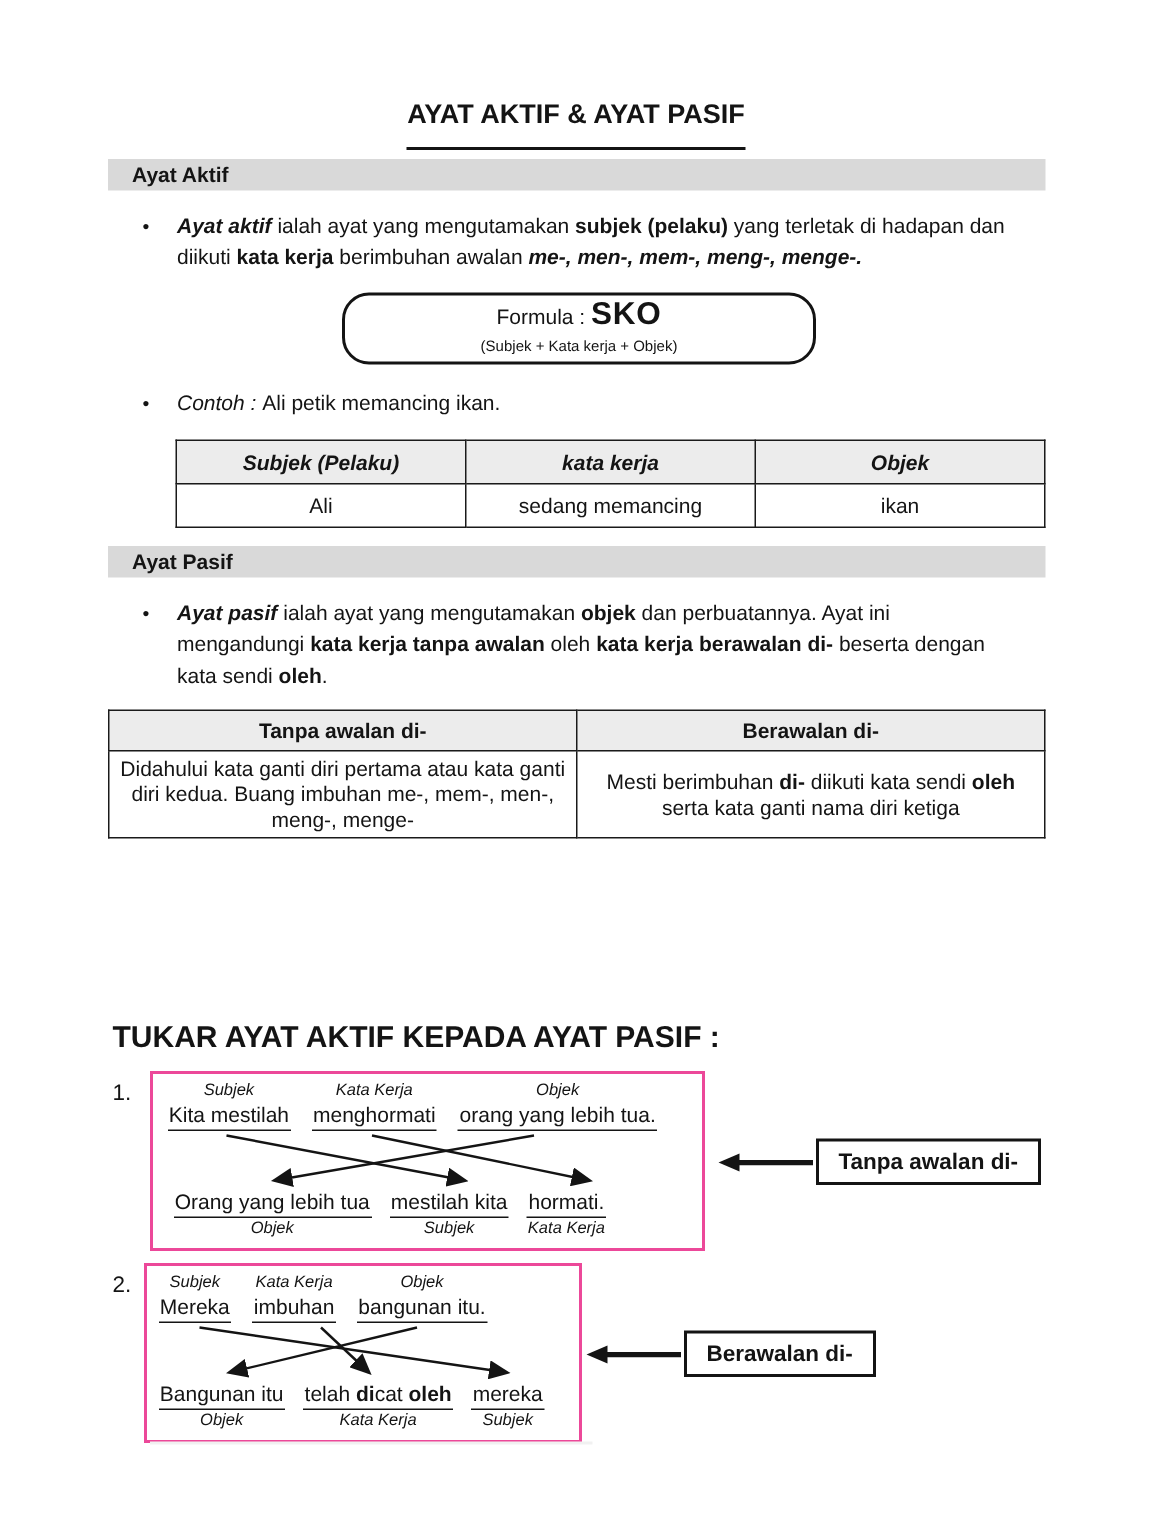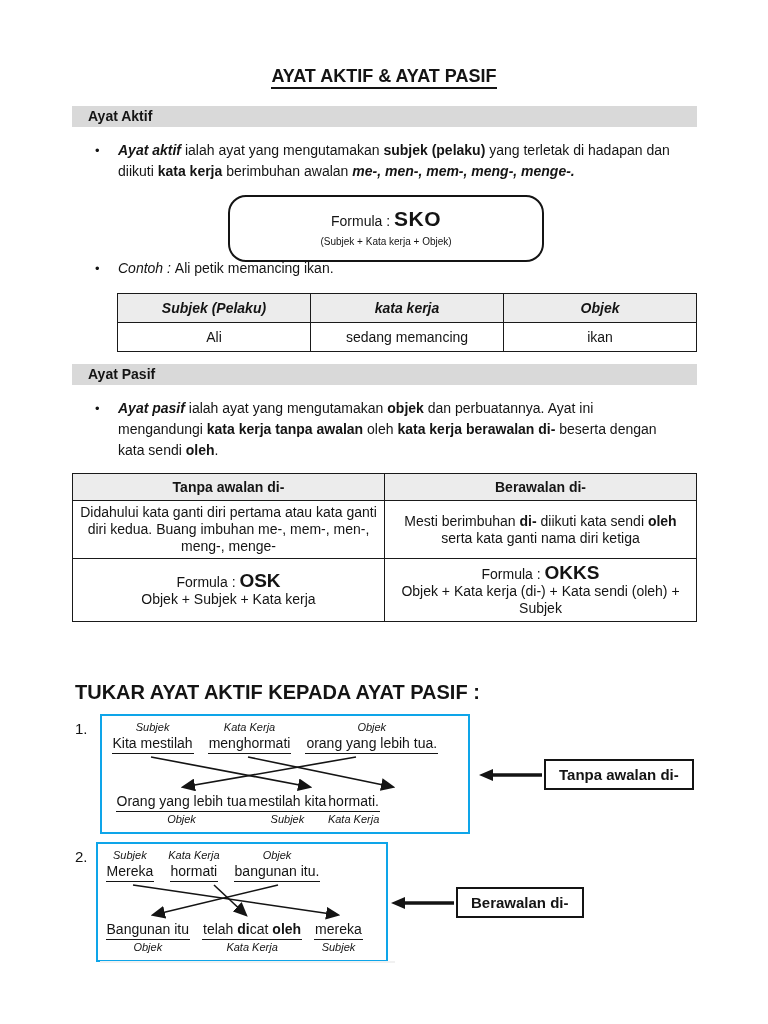--- a/index.html
+++ b/index.html
@@ -5,30 +5,30 @@
   html,body{margin:0;padding:0;background:#ffffff;}
   .page{
     position:relative;width:768px;height:1024px;background:#fff;overflow:hidden;
     font-family:"Liberation Sans",sans-serif;color:#141414;
   }
   .b{font-weight:bold;}
   .i{font-style:italic;}
 
   .title{position:absolute;top:66px;left:0;width:768px;text-align:center;
     font-size:18px;font-weight:bold;}
-  .title span{border-bottom:2px solid #141414;padding-bottom:1px;}
+  .title span{border-bottom:2px solid #141414;padding-bottom:12px;}
 
   .secbar{position:absolute;left:72px;width:625px;height:21px;background:#d9d9d9;
     font-size:14px;font-weight:bold;line-height:21px;padding-left:16px;box-sizing:border-box;}
 
   .bullet{position:absolute;left:95px;display:flex;font-size:14px;line-height:21px;}
   .bullet .dot{width:23px;flex:0 0 23px;font-size:13px;}
   .bullet p{margin:0;}
 
-  .formula-box{position:absolute;left:228px;top:195px;width:316px;height:67px;
+  .formula-box{position:absolute;left:228px;top:195px;width:316px;height:48px;
     border:2px solid #141414;border-radius:18px;box-sizing:border-box;
     display:flex;flex-direction:column;justify-content:center;align-items:center;text-align:center;}
   .formula-line1{font-size:14px;line-height:24px;}
   .formula-line1 .code{font-size:21px;font-weight:bold;letter-spacing:.5px;}
   .formula-line2{font-size:10px;line-height:18px;}
 
   table{border-collapse:collapse;table-layout:fixed;}
   td,th{border:1.5px solid #1a1a1a;text-align:center;vertical-align:middle;
     font-size:14px;line-height:17px;padding:2px 6px;}
   .t1{position:absolute;left:117px;top:293px;width:580px;}
@@ -38,21 +38,21 @@
   .t2 th{height:22px;background:#ececec;font-weight:bold;}
   .t2 .r1 td{height:53px;}
   .t2 .r2 td{height:58px;}
   .t2 .r3 td{height:42px;}
   .cell-code{font-size:19px;font-weight:bold;}
 
   .tukar{position:absolute;left:75px;top:681px;font-size:20px;font-weight:bold;}
 
   .example{position:absolute;display:flex;align-items:flex-start;}
   .exnum{font-size:15px;line-height:18px;padding-top:6px;}
-  .exbox{border:2px solid #0ea5e9;box-sizing:border-box;padding:4px 0 6px 0;}
+  .exbox{border:2px solid #ec4899;box-sizing:border-box;padding:4px 0 6px 0;}
   .wrow{display:flex;align-items:flex-end;}
   .wcol{display:flex;flex-direction:column;align-items:center;}
   .lbl{font-size:11px;font-style:italic;line-height:14px;white-space:nowrap;}
   .word{font-size:14px;line-height:18px;white-space:nowrap;
     border-bottom:1.5px solid #141414;padding:0 1px 1px 1px;}
   .xarrows{display:block;}
 
   .callout{position:absolute;display:flex;align-items:center;}
   .callout-box{border:2px solid #141414;padding:5px 13px;font-size:15px;font-weight:bold;
     white-space:nowrap;}
@@ -115,30 +115,20 @@
 
   <table class="t2">
     <tbody>
         <tr>
       <th>Tanpa awalan di-</th>
       <th>Berawalan di-</th>
     </tr>
     <tr class="r1">
       <td>Didahului kata ganti diri pertama atau kata ganti diri kedua. Buang imbuhan me-, mem-, men-, meng-, menge-</td>
       <td><span>Mesti berimbuhan </span><span class="b">di-</span><span> diikuti kata sendi </span><span class="b">oleh</span><span> serta kata ganti nama diri ketiga</span></td>
-    </tr>
-    <tr class="r2">
-      <td>
-        <div><span>Formula : </span><span class="cell-code">OSK</span></div>
-        <div>Objek + Subjek + Kata kerja</div>
-      </td>
-      <td>
-        <div><span>Formula : </span><span class="cell-code">OKKS</span></div>
-        <div>Objek + Kata kerja (di-) + Kata sendi (oleh) + Subjek</div>
-      </td>
     </tr>
   </tbody>
     </table>
 
   <div class="tukar">TUKAR AYAT AKTIF KEPADA AYAT PASIF :</div>
 
   <div class="example" style="left:75px;top:714px;">
     <span class="exnum">1.</span>
     <div class="exbox" style="margin-left:12px;width:370px;">
       <div class="wrow" style="padding-left:10px;gap:14px;">
@@ -158,21 +148,21 @@
       <svg class="xarrows" width="366" height="38">
         <defs>
           <marker id="ah1" markerWidth="9" markerHeight="8" refX="7.5" refY="4" orient="auto">
             <path d="M0,0 L9,4 L0,8 Z" fill="#141414"></path>
           </marker>
         </defs>
         <line x1="49" y1="3" x2="208" y2="33" stroke="#141414" stroke-width="1.6" marker-end="url(#ah1)"></line>
         <line x1="146" y1="3" x2="291" y2="33" stroke="#141414" stroke-width="1.6" marker-end="url(#ah1)"></line>
         <line x1="254" y1="3" x2="81" y2="33" stroke="#141414" stroke-width="1.6" marker-end="url(#ah1)"></line>
       </svg>
-      <div class="wrow" style="padding-left:14px;gap:0;align-items:flex-end;">
+      <div class="wrow" style="padding-left:14px;gap:12px;align-items:flex-end;">
         <div class="wcol">
           <span class="word"><span>Orang yang lebih tua</span></span>
           <span class="lbl">Objek</span>
         </div>
         <div class="wcol">
           <span class="word"><span>mestilah kita</span></span>
           <span class="lbl">Subjek</span>
         </div>
         <div class="wcol">
           <span class="word"><span>hormati.</span></span>
@@ -193,21 +183,21 @@
   <div class="example" style="left:75px;top:842px;">
     <span class="exnum">2.</span>
     <div class="exbox" style="margin-left:8px;width:292px;">
       <div class="wrow" style="padding-left:8px;gap:14px;">
         <div class="wcol">
           <span class="lbl">Subjek</span>
           <span class="word"><span>Mereka</span></span>
         </div>
         <div class="wcol">
           <span class="lbl">Kata Kerja</span>
-          <span class="word"><span>hormati</span></span>
+          <span class="word"><span>imbuhan</span></span>
         </div>
         <div class="wcol">
           <span class="lbl">Objek</span>
           <span class="word"><span>bangunan itu.</span></span>
         </div>
       </div>
       <svg class="xarrows" width="288" height="38">
         <defs>
           <marker id="ah2" markerWidth="9" markerHeight="8" refX="7.5" refY="4" orient="auto">
             <path d="M0,0 L9,4 L0,8 Z" fill="#141414"></path>

